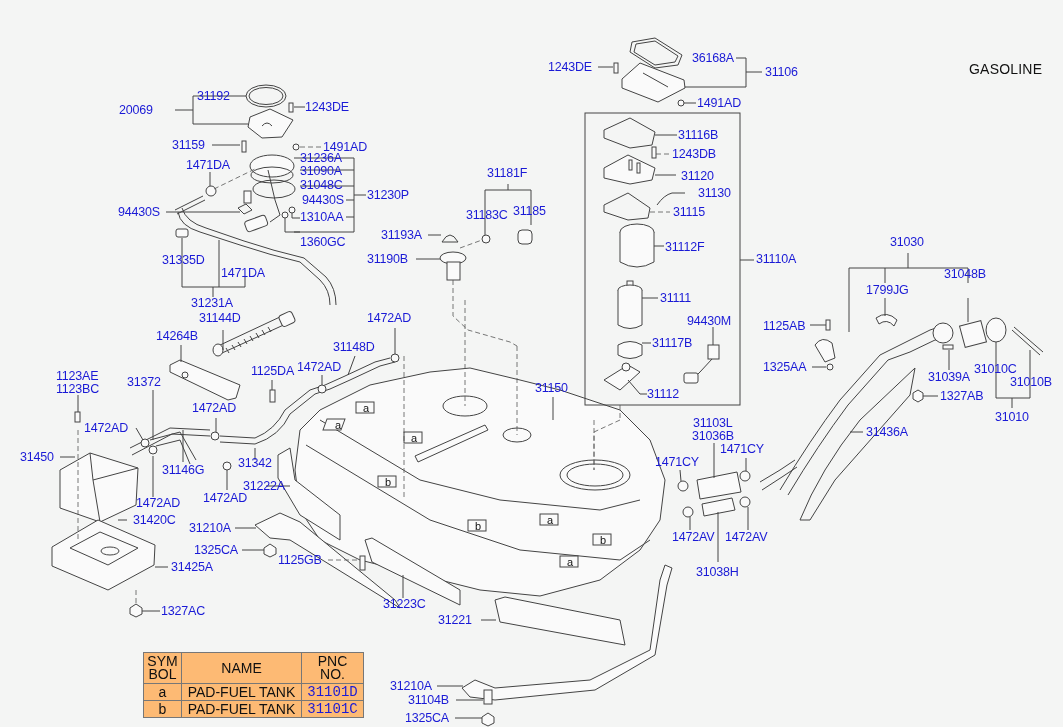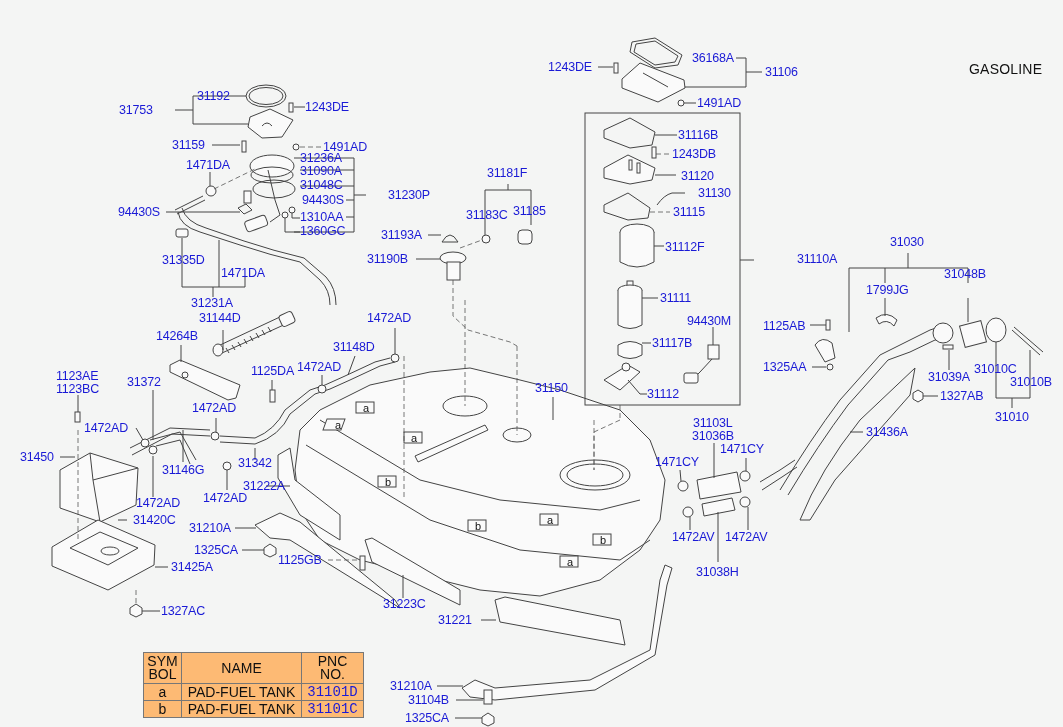--- a/index.html
+++ b/index.html
@@ -335,34 +335,34 @@
   <circle class="fill" cx="745" cy="502" r="5"></circle>
   <line class="lead" x1="680" y1="470" x2="681" y2="481"></line>
   <line class="lead" x1="746" y1="458" x2="746" y2="471"></line>
   <line class="lead" x1="690" y1="517" x2="690" y2="530"></line>
   <line class="lead" x1="748" y1="507" x2="748" y2="530"></line>
   <path class="part" d="M760 482 L780 470 L795 460 M762 490 L782 477 L797 467"></path>
 </svg>
 
 <div class="title">GASOLINE</div>
 
-<span class="pn" style="left:119px;top:104px">31753</span>
+<span class="pn" style="left:119px;top:104px">20069</span>
 <span class="pn" style="left:197px;top:90px">31192</span>
 <span class="pn" style="left:305px;top:101px">1243DE</span>
 <span class="pn" style="left:172px;top:139px">31159</span>
 <span class="pn" style="left:323px;top:141px">1491AD</span>
 <span class="pn" style="left:186px;top:159px">1471DA</span>
 <span class="pn" style="left:300px;top:152px">31236A</span>
 <span class="pn" style="left:300px;top:165px">31090A</span>
 <span class="pn" style="left:300px;top:179px">31048C</span>
-<span class="pn" style="left:388px;top:189px">31230P</span>
+<span class="pn" style="left:367px;top:189px">31230P</span>
 <span class="pn" style="left:302px;top:194px">94430S</span>
 <span class="pn" style="left:118px;top:206px">94430S</span>
 <span class="pn" style="left:300px;top:211px">1310AA</span>
-<span class="pn" style="left:300px;top:225px">1360GC</span>
+<span class="pn" style="left:300px;top:236px">1360GC</span>
 <span class="pn" style="left:162px;top:254px">31335D</span>
 <span class="pn" style="left:221px;top:267px">1471DA</span>
 <span class="pn" style="left:191px;top:297px">31231A</span>
 <span class="pn" style="left:199px;top:312px">31144D</span>
 <span class="pn" style="left:156px;top:330px">14264B</span>
 <span class="pn" style="left:56px;top:370px">1123AE</span>
 <span class="pn" style="left:56px;top:383px">1123BC</span>
 <span class="pn" style="left:127px;top:376px">31372</span>
 <span class="pn" style="left:84px;top:422px">1472AD</span>
 <span class="pn" style="left:192px;top:402px">1472AD</span>
@@ -396,21 +396,21 @@
 <span class="pn" style="left:548px;top:61px">1243DE</span>
 <span class="pn" style="left:692px;top:52px">36168A</span>
 <span class="pn" style="left:765px;top:66px">31106</span>
 <span class="pn" style="left:697px;top:97px">1491AD</span>
 <span class="pn" style="left:678px;top:129px">31116B</span>
 <span class="pn" style="left:672px;top:148px">1243DB</span>
 <span class="pn" style="left:681px;top:170px">31120</span>
 <span class="pn" style="left:698px;top:187px">31130</span>
 <span class="pn" style="left:673px;top:206px">31115</span>
 <span class="pn" style="left:665px;top:241px">31112F</span>
-<span class="pn" style="left:797px;top:253px">31110A</span>
+<span class="pn" style="left:756px;top:253px">31110A</span>
 <span class="pn" style="left:660px;top:292px">31111</span>
 <span class="pn" style="left:687px;top:315px">94430M</span>
 <span class="pn" style="left:652px;top:337px">31117B</span>
 <span class="pn" style="left:647px;top:388px">31112</span>
 <span class="pn" style="left:763px;top:320px">1125AB</span>
 <span class="pn" style="left:763px;top:361px">1325AA</span>
 <span class="pn" style="left:890px;top:236px">31030</span>
 <span class="pn" style="left:866px;top:284px">1799JG</span>
 <span class="pn" style="left:944px;top:268px">31048B</span>
 <span class="pn" style="left:928px;top:371px">31039A</span>

